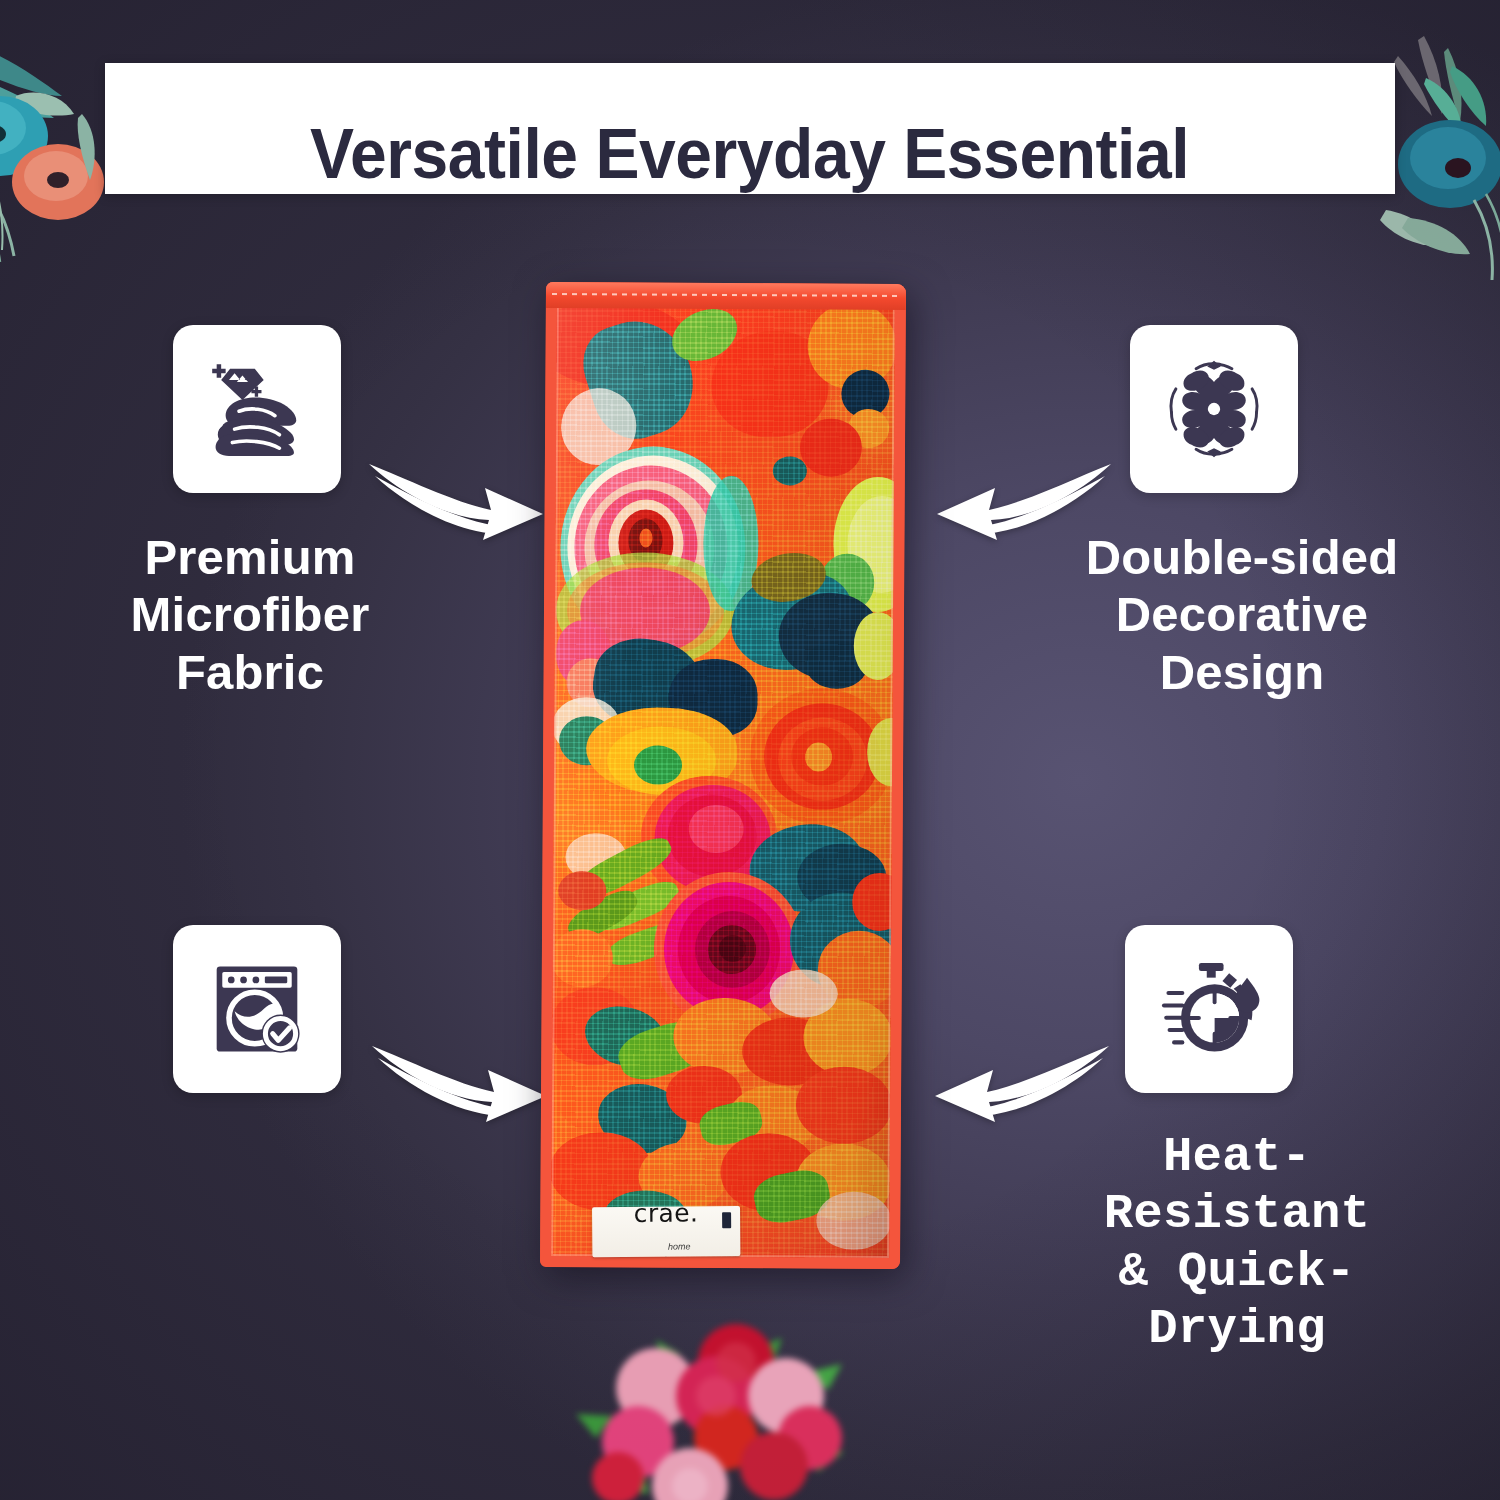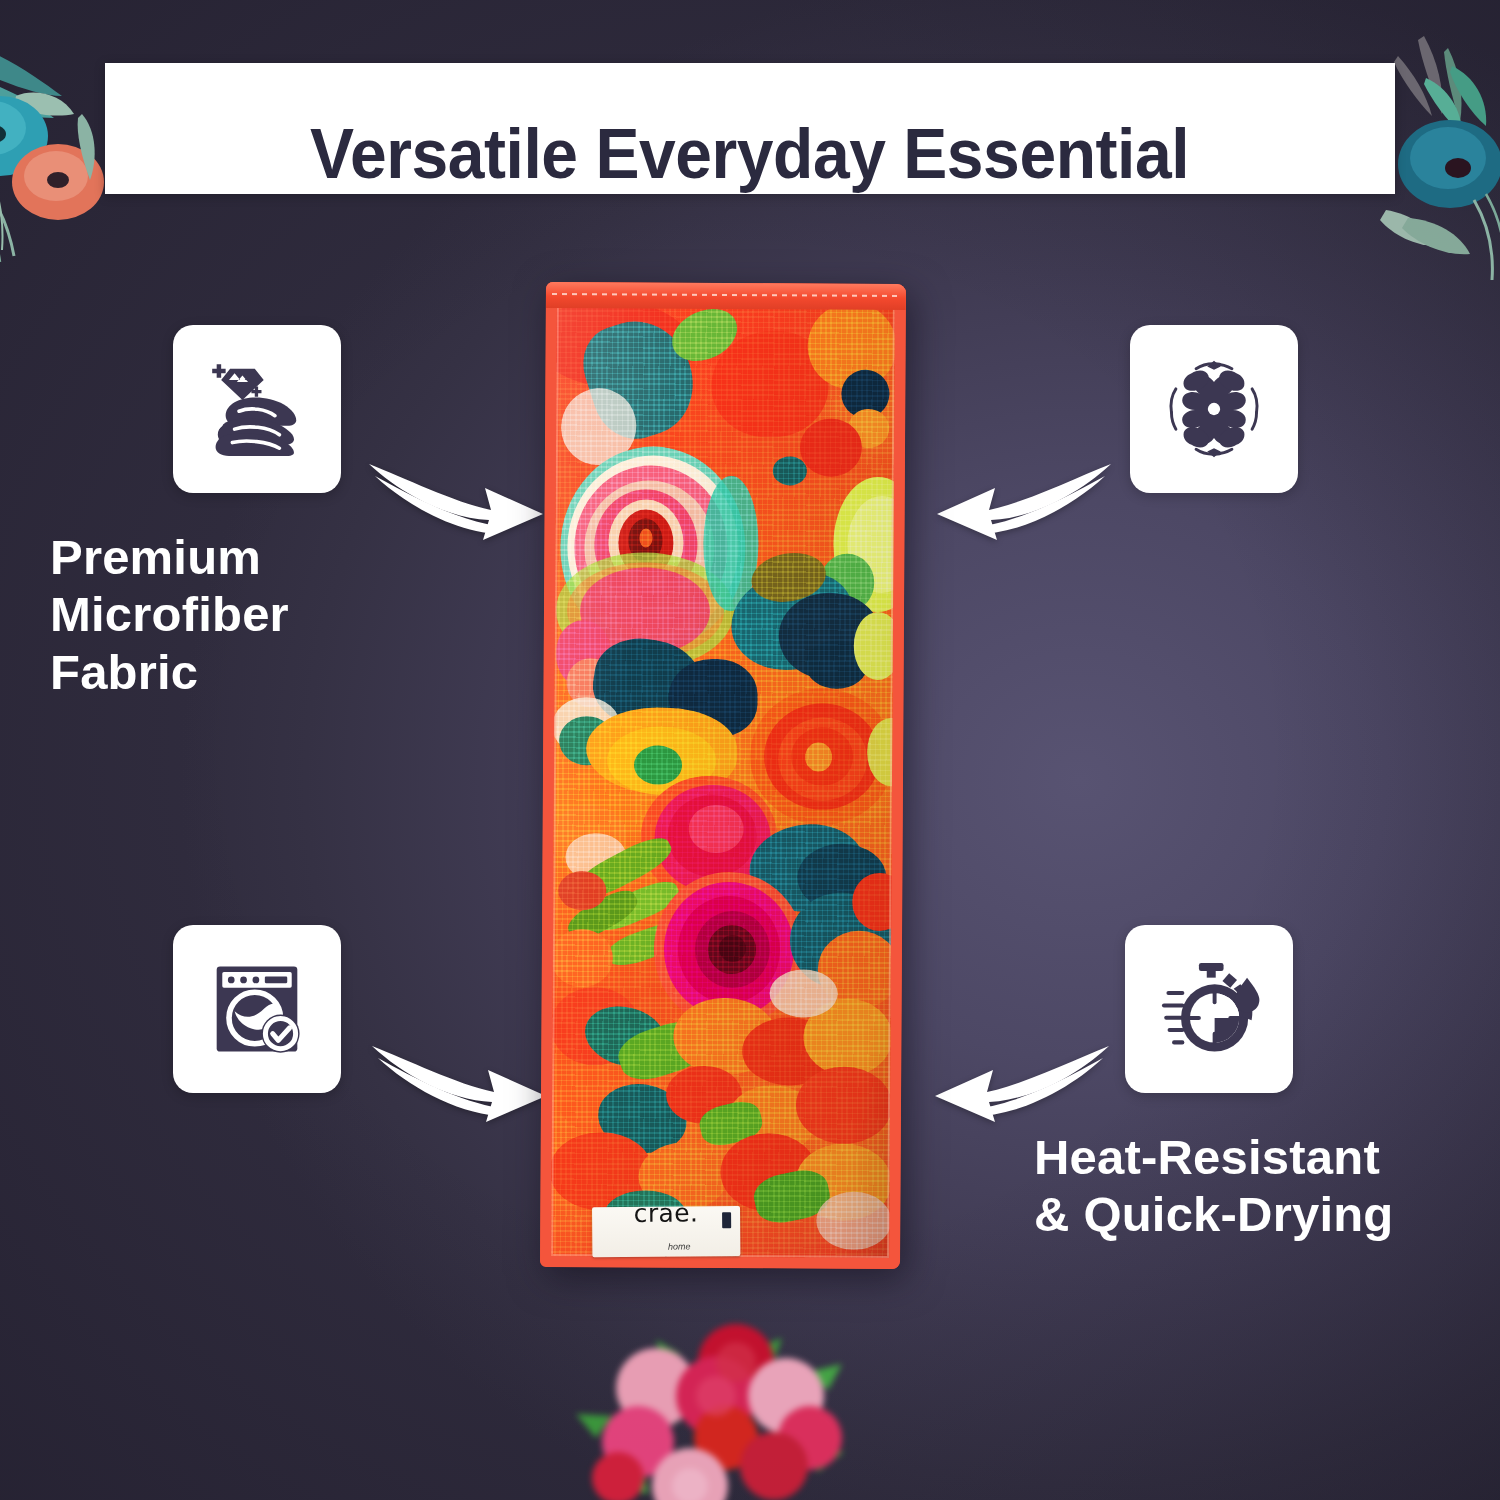--- a/index.html
+++ b/index.html
@@ -45,25 +45,25 @@
     font-family:"Liberation Sans", sans-serif;
     font-weight:bold;
     font-size:71px;
     letter-spacing:-.5px;
     color:#2B2A3F;
     transform:scaleX(.93);
     white-space:nowrap;
   }
 
   
-  .feature { position:absolute; width:400px; text-align:left; }
+  .feature { position:absolute; width:400px; text-align:center; }
   .f-tl { left:50px;   top:325px; }
   .f-tr { left:1045px; top:325px; }
   .f-bl { left:50px;   top:925px; }
-  .f-br { left:1040px; top:925px; }
+  .f-br { left:1040px; top:925px;font-family:Liberation Mono, monospace; }
 
   .icon-tile {
     width:168px; height:168px;
     background:#FFFFFF;
     border-radius:20px;
     display:flex; align-items:center; justify-content:center;
     box-shadow:0 3px 12px rgba(0,0,0,.22);
   }
   .f-tl .icon-tile, .f-bl .icon-tile { margin-left:123px; }
   .f-tr .icon-tile, .f-br .icon-tile { margin-left:85px; }
@@ -280,20 +280,23 @@
           <path d="M16 32 c-4 6 -5 14 -4 21"></path>
           <path d="M16 68 c-3 -5 -4 -10 -4 -15"></path>
           <path d="M34 86 c6 4 14 5 21 4"></path>
           <path d="M66 86 c-5 3 -10 4 -15 4"></path>
           <path d="M84 32 c4 6 5 14 4 21"></path>
           <path d="M84 68 c3 -5 4 -10 4 -15"></path>
         </g>
         <circle cx="50" cy="50" r="5.5" fill="#FFFFFF"></circle>
       </svg>
     </div>
+    <div class="feat-label">Double-sided
+Decorative
+Design</div>
   </div>
 
   <div class="feature f-bl">
     <div class="icon-tile">
       <svg viewBox="0 0 100 100">
         <rect x="14" y="12" width="72" height="76" rx="3" fill="#3C3752"></rect>
         <rect x="19" y="17" width="62" height="14" rx="1.5" fill="#FFFFFF"></rect>
         <circle cx="27" cy="24" r="3" fill="#3C3752"></circle>
         <circle cx="38" cy="24" r="3" fill="#3C3752"></circle>
         <circle cx="49" cy="24" r="3" fill="#3C3752"></circle>

